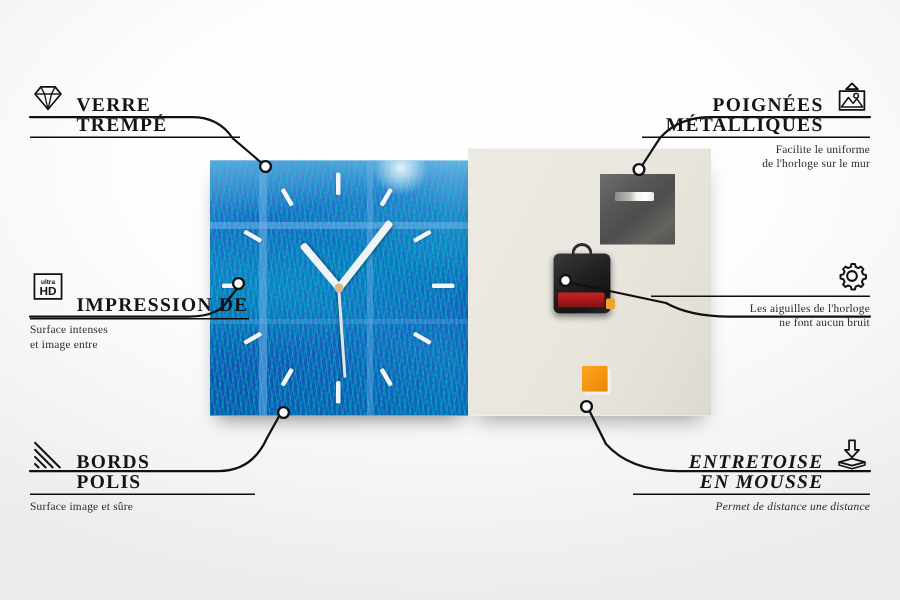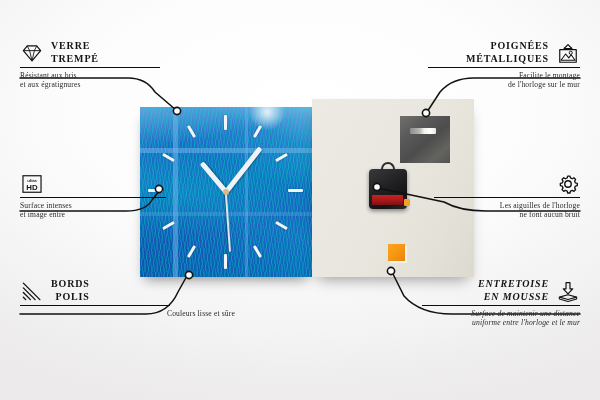--- a/index.html
+++ b/index.html
@@ -82,27 +82,27 @@
     background:linear-gradient(135deg,#fba61f 0%,#f59310 60%,#e5840a 100%);
     box-shadow:2px 2px 0 rgba(255,255,255,.55);
   }
 
   
   .callout { position:absolute; z-index:6; width:215px; }
   .callout.left  { text-align:left; }
   .callout.right { text-align:right; }
 
   .head { display:flex; align-items:center; gap:7px; }
-  .callout.right .head { justify-content:flex-end;align-items:flex-end; }
+  .callout.right .head { justify-content:flex-end; }
   .callout.left  .head { justify-content:flex-start; }
 
   .title {
     font-family:"Liberation Serif", serif;
-    font-weight:700; font-size:10px; letter-spacing:.85px;
-    color:#141414; line-height:12.5px; text-transform:uppercase;
+    font-weight:700; font-size:13px; letter-spacing:.85px;
+    color:#141414; line-height:12.5px; text-transform:uppercase;margin-top:24px;
   }
   .rule { height:1.3px; background:#0d0d0d; margin-top:2px; }
   .desc {
     font-family:"Liberation Serif", serif;
     font-size:7.6px; line-height:9.6px; color:#2a2a2a; margin-top:2.5px; letter-spacing:.15px;
   }
   .ico { flex:0 0 auto; width:24px; height:22px; display:block; }
   .ico svg { display:block; width:100%; height:100%; }
 
   
@@ -186,66 +186,62 @@
             <path d="M9,5 L12,11 L15,24 L18,11 L21,5" stroke-width="1.1"></path>
           </g>
         </svg>
       </span>
       <span class="title">
         <span>VERRE</span><br>
         <span>TREMPÉ</span>
       </span>
     </div>
     <div class="rule"></div>
-    <div class="desc">
-      <span>Résistant aux bris</span><br>
-      <span>et aux égratignures</span>
-    </div>
   </div>
 
   <div class="callout left" id="c-impr" style="left:20px; top:173px;">
     <div class="head">
       <span class="ico">
         <svg viewBox="0 0 30 28">
           <rect x="3.5" y="3.5" width="23" height="21" fill="none" stroke="#111" stroke-width="1.5"></rect>
           <text x="15" y="12" font-family="Liberation Sans, sans-serif" font-size="5.5" font-weight="700" fill="#111" text-anchor="middle">ultra</text>
           <text x="15" y="21.5" font-family="Liberation Sans, sans-serif" font-size="10" font-weight="700" fill="#111" text-anchor="middle">HD</text>
         </svg>
       </span>
       <span class="title">
-        <br>
+        <span>IMPRESSION DE</span><br>
       </span>
     </div>
     <div class="rule"></div>
     <div class="desc">
       <span>Surface intenses</span><br>
       <span>et image entre</span>
     </div>
   </div>
 
-  <div class="callout left" id="c-bords" style="left:20px; top:278px;text-align:right;">
+  <div class="callout left" id="c-bords" style="left:20px; top:278px;">
     <div class="head">
       <span class="ico">
         <svg viewBox="0 0 30 28">
           <g stroke="#111" stroke-width="1.7" stroke-linecap="round">
             <line x1="4" y1="4" x2="25" y2="25"></line>
             <line x1="4" y1="10" x2="19" y2="25"></line>
             <line x1="4" y1="16" x2="13" y2="25"></line>
             <line x1="4" y1="22" x2="7" y2="25"></line>
           </g>
         </svg>
       </span>
       <span class="title">
         <span>BORDS</span><br>
         <span>POLIS</span>
       </span>
     </div>
     <div class="rule"></div>
     <div class="desc">
-      <span>Couleurs lisse et sûre</span>
+      <span>Surface image et sûre</span>
     </div>
   </div>
 
   <div class="callout right" id="c-poign" style="left:365px; top:40px;">
     <div class="head">
       <span class="title">
         <span>POIGNÉES</span><br>
         <span>MÉTALLIQUES</span>
       </span>
       <span class="ico">
@@ -254,21 +250,21 @@
             <path d="M15,2 L10,7 L20,7 Z"></path>
             <rect x="4.5" y="8.5" width="21" height="16"></rect>
             <path d="M6,22 L12,14 L16,19 L19,15 L24,22 Z" stroke-width="1.3"></path>
             <circle cx="18.5" cy="12.5" r="2" stroke-width="1.2"></circle>
           </g>
         </svg>
       </span>
     </div>
     <div class="rule"></div>
     <div class="desc">
-      <span>Facilite le montage</span><br>
+      <span>Facilite le uniforme</span><br>
       <span>de l'horloge sur le mur</span>
     </div>
   </div>
 
   <div class="callout right" id="c-meca" style="left:365px; top:173px;">
     <div class="head">
       <span class="ico">
         <svg viewBox="0 0 30 28">
           <g fill="none" stroke="#111" stroke-width="1.8" stroke-linejoin="round">
             <path d="M15,3.5 l3.2,0 0.6,2.6 2.5,1.1 2.3,-1.4 2.3,2.3 -1.4,2.3 1.1,2.5 2.6,0.6 0,3.2
@@ -298,18 +294,17 @@
           <g fill="none" stroke="#111" stroke-width="1.5" stroke-linejoin="round">
             <path d="M12.5,2 L17.5,2 L17.5,10 L21,10 L15,16.5 L9,10 L12.5,10 Z"></path>
             <path d="M15,17.5 L26,20.5 L15,23.5 L4,20.5 Z"></path>
             <path d="M4,20.5 L4,23 L15,26 L26,23 L26,20.5" stroke-width="1.3"></path>
           </g>
         </svg>
       </span>
     </div>
     <div class="rule"></div>
     <div class="desc">
-      <span>Surface de maintenir une distance</span><br>
-      <span>uniforme entre l'horloge et le mur</span>
+      <span>Permet de distance une distance</span><br>
     </div>
   </div>
 
 </div>
 
 </body></html>

